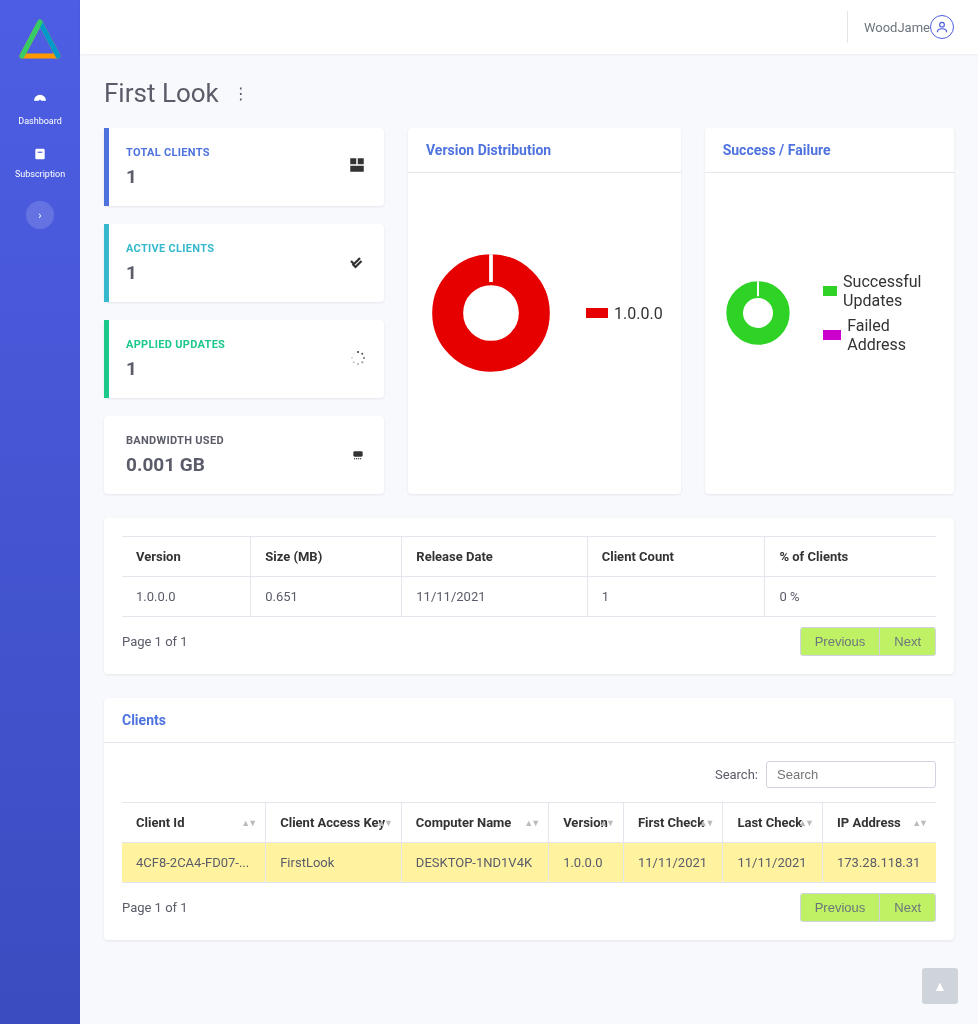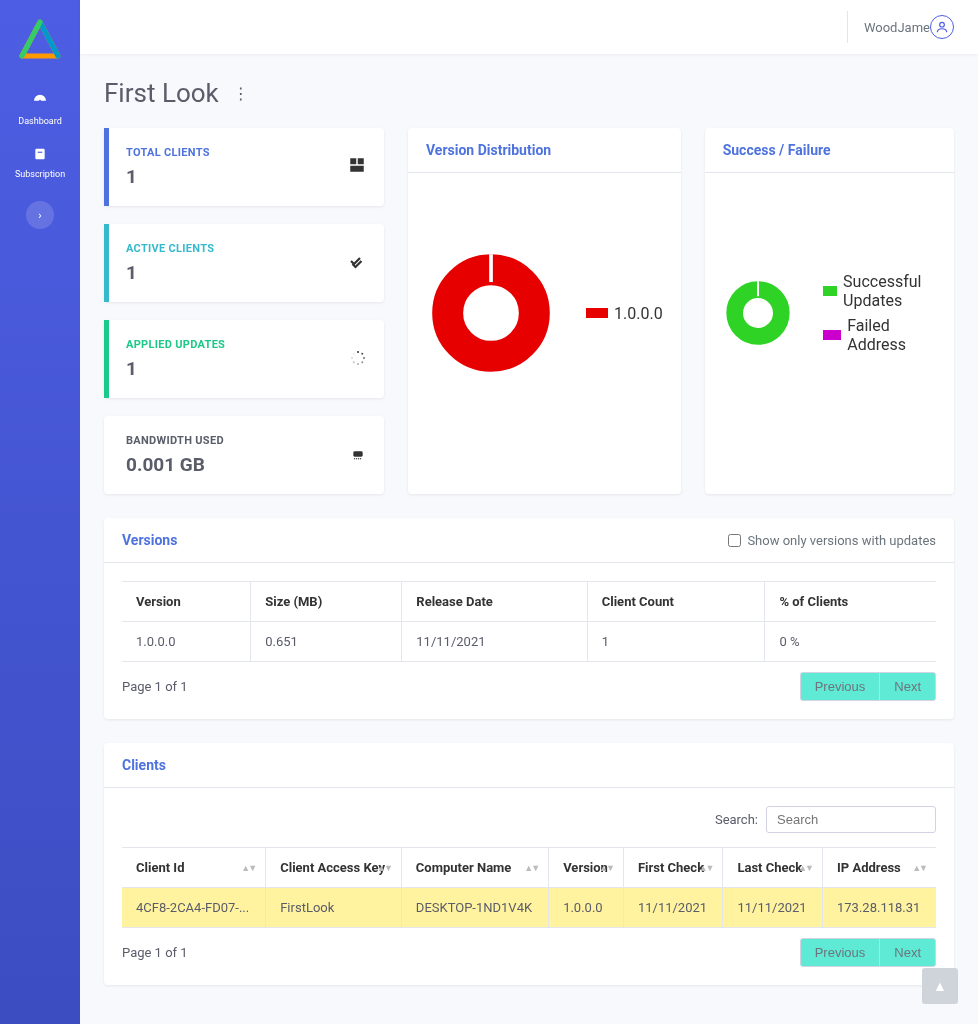--- a/index.html
+++ b/index.html
@@ -100,21 +100,21 @@
 .checkbox-row input { width:13px; height:13px; }
 table { width:100%; border-collapse: collapse; }
 th, td { text-align:left; padding:12px 14px; font-size:13px; }
 th { font-weight:700; color:#333; border-top:1px solid #e3e6ed; border-bottom:1px solid #e3e6ed; position:relative; }
 td { border-bottom:1px solid #e3e6ed; color:#5a5c69; }
 th:not(:last-child), td:not(:last-child) { border-right:1px solid #e3e6ed; }
 .sort-icons { position:absolute; right:10px; top:50%; transform:translateY(-50%); font-size:9px; color:#bbb; letter-spacing:-2px; }
 tr.highlight td { background:#fff3a0; }
 .table-footer { display:flex; justify-content:space-between; align-items:center; padding: 10px 0 0 0; font-size:13px; color:#5a5c69;}
 .btn-group { display:flex; }
-.btn { background:#5eead4; border:1px solid #d1d3e2; padding:6px 14px; font-size:13px; color:#6c757d; cursor:pointer; }
+.btn { background:#bef264; border:1px solid #d1d3e2; padding:6px 14px; font-size:13px; color:#6c757d; cursor:pointer; }
 .btn:first-child { border-radius:3px 0 0 3px; }
 .btn:last-child { border-radius:0 3px 3px 0; margin-left:-1px; }
 .section { margin-bottom: 24px; }
 .search-row { display:flex; justify-content:flex-end; align-items:center; gap:8px; margin-bottom:14px; font-size:13px; color:#5a5c69;}
 .search-row input { border:1px solid #d1d3e2; border-radius:3px; padding:5px 10px; font-size:13px; width:170px; }
 .footer { text-align:center; padding:20px 0 30px 0; font-size:12px; color:#858796; }
 .scroll-top {
   position:fixed; right:20px; bottom:20px;
   width:36px; height:36px; background:#ced4da; border-radius:3px;
   display:flex; align-items:center; justify-content:center;
@@ -278,27 +278,20 @@
               <div class="legend-row">
                 <span class="legend-swatch" style="background:#cc00cc"></span>
                 <span>Failed Address</span>
               </div>
             </div>
           </div>
         </div>
       </div>
 
       <div class="panel section">
-        <div class="panel-header">
-          <div class="panel-title">Versions</div>
-          <label class="checkbox-row">
-            <input type="checkbox" style="">
-            <span>Show only versions with updates</span>
-          </label>
-        </div>
         <div class="panel-body">
           <table>
             <thead>
               <tr>
                 <th>Version</th>
                 <th>Size (MB)</th>
                 <th>Release Date</th>
                 <th>Client Count</th>
                 <th>% of Clients</th>
               </tr>

